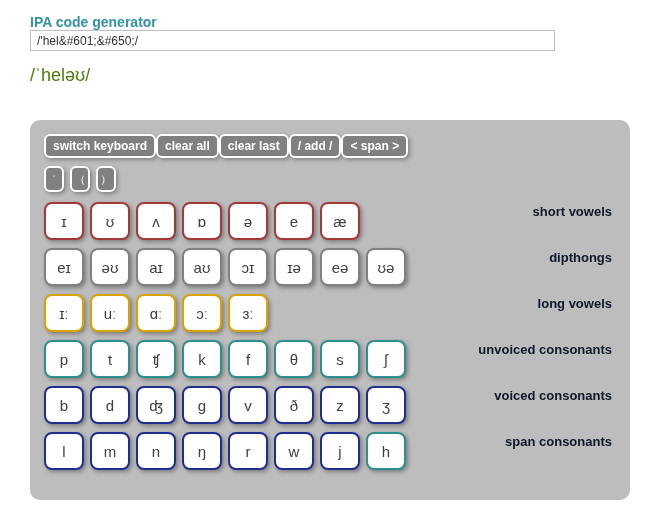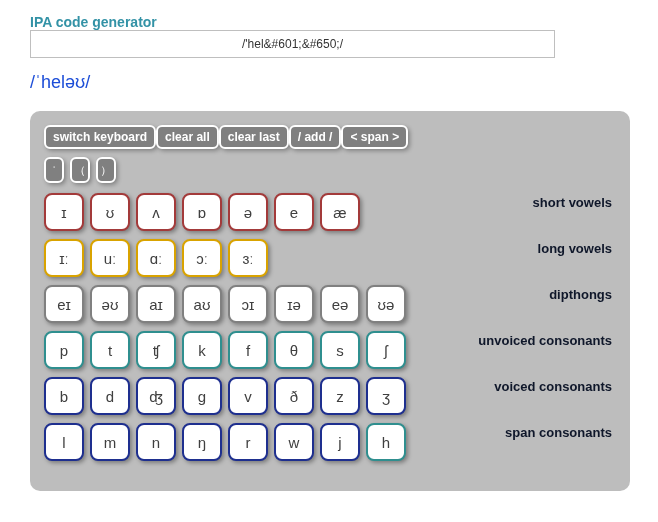--- a/index.html
+++ b/index.html
@@ -11,35 +11,34 @@
     color: #333;
     width: 658px;
   }
   .title {
     color: #3392a6;
     font-weight: bold;
     font-size: 14px;
   }
   .code-input {
     width: 525px;
-    height: 28px;
+    height: 21px;
     border: 1px solid #bfbfbf;
     padding: 4px 6px;
     font-family: Arial, Helvetica, sans-serif;
     font-size: 12px;
     background: #fff;
     color: #333;
-    text-align: center;
   }
   .output {
     font-family: Arial, Helvetica, sans-serif;
-    color: #1d4ed8;
+    color: #4d7c0f;
     font-size: 18px;
     margin-top: 14px;
-    margin-bottom: 18px;
+    margin-bottom: 34px;
   }
   .keyboard-panel {
     background: #bdbdbd;
     border-radius: 10px;
     padding: 14px 14px 22px 14px;
     width: 600px;
   }
   .toolbar {
     display: flex;
     gap: 0;
@@ -145,43 +144,43 @@
           <div class="key" style="border-color: rgb(163, 58, 58);">ʌ</div>
           <div class="key" style="border-color: rgb(163, 58, 58);">ɒ</div>
           <div class="key" style="border-color: rgb(163, 58, 58);">ə</div>
           <div class="key" style="border-color: rgb(163, 58, 58);">e</div>
           <div class="key" style="border-color: rgb(163, 58, 58);">æ</div>
         </div>
         <div class="row-label">short vowels</div>
       </div>
       <div class="key-row">
         <div class="keys">
-          <div class="key" style="border-color: rgb(217, 163, 0);">ɪː</div>
-          <div class="key" style="border-color: rgb(217, 163, 0);">uː</div>
-          <div class="key" style="border-color: rgb(217, 163, 0);">ɑː</div>
-          <div class="key" style="border-color: rgb(217, 163, 0);">ɔː</div>
-          <div class="key" style="border-color: rgb(217, 163, 0);">ɜː</div>
-        </div>
-        <div class="row-label">long vowels</div>
-      </div>
-      <div class="key-row">
-        <div class="keys">
           <div class="key" style="border-color: rgb(128, 128, 128);">eɪ</div>
           <div class="key" style="border-color: rgb(128, 128, 128);">əʊ</div>
           <div class="key" style="border-color: rgb(128, 128, 128);">aɪ</div>
           <div class="key" style="border-color: rgb(128, 128, 128);">aʊ</div>
           <div class="key" style="border-color: rgb(128, 128, 128);">ɔɪ</div>
           <div class="key" style="border-color: rgb(128, 128, 128);">ɪə</div>
           <div class="key" style="border-color: rgb(128, 128, 128);">eə</div>
           <div class="key" style="border-color: rgb(128, 128, 128);">ʊə</div>
         </div>
         <div class="row-label">dipthongs</div>
       </div>
       <div class="key-row">
         <div class="keys">
+          <div class="key" style="border-color: rgb(217, 163, 0);">ɪː</div>
+          <div class="key" style="border-color: rgb(217, 163, 0);">uː</div>
+          <div class="key" style="border-color: rgb(217, 163, 0);">ɑː</div>
+          <div class="key" style="border-color: rgb(217, 163, 0);">ɔː</div>
+          <div class="key" style="border-color: rgb(217, 163, 0);">ɜː</div>
+        </div>
+        <div class="row-label">long vowels</div>
+      </div>
+      <div class="key-row">
+        <div class="keys">
           <div class="key" style="border-color: rgb(47, 143, 143);">p</div>
           <div class="key" style="border-color: rgb(47, 143, 143);">t</div>
           <div class="key" style="border-color: rgb(47, 143, 143);">ʧ</div>
           <div class="key" style="border-color: rgb(47, 143, 143);">k</div>
           <div class="key" style="border-color: rgb(47, 143, 143);">f</div>
           <div class="key" style="border-color: rgb(47, 143, 143);">θ</div>
           <div class="key" style="border-color: rgb(47, 143, 143);">s</div>
           <div class="key" style="border-color: rgb(47, 143, 143);">ʃ</div>
         </div>
         <div class="row-label">unvoiced consonants</div>

